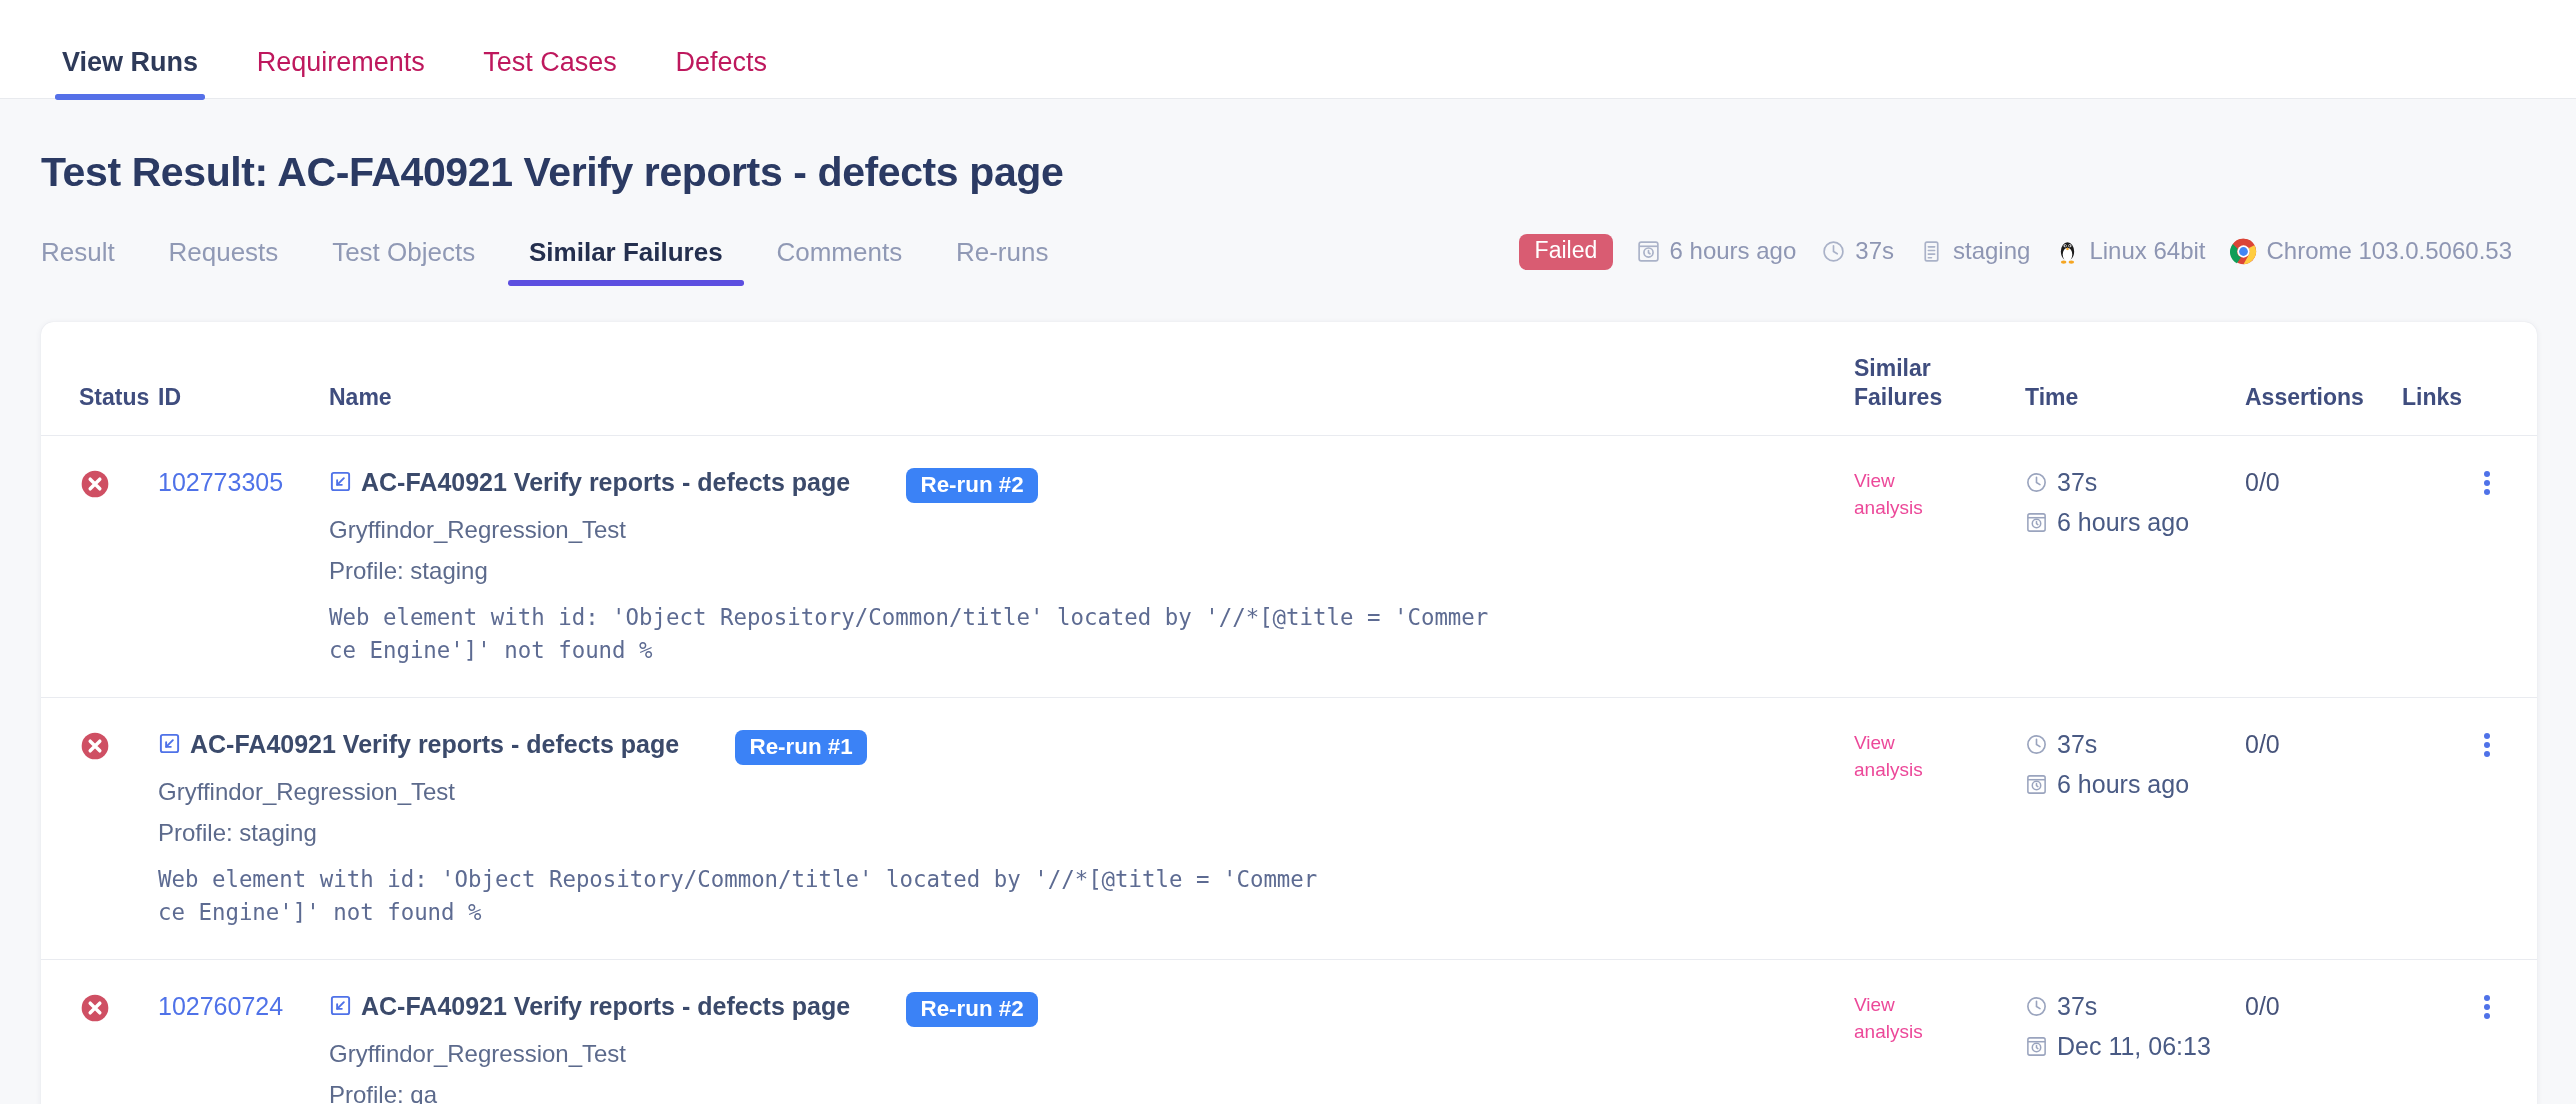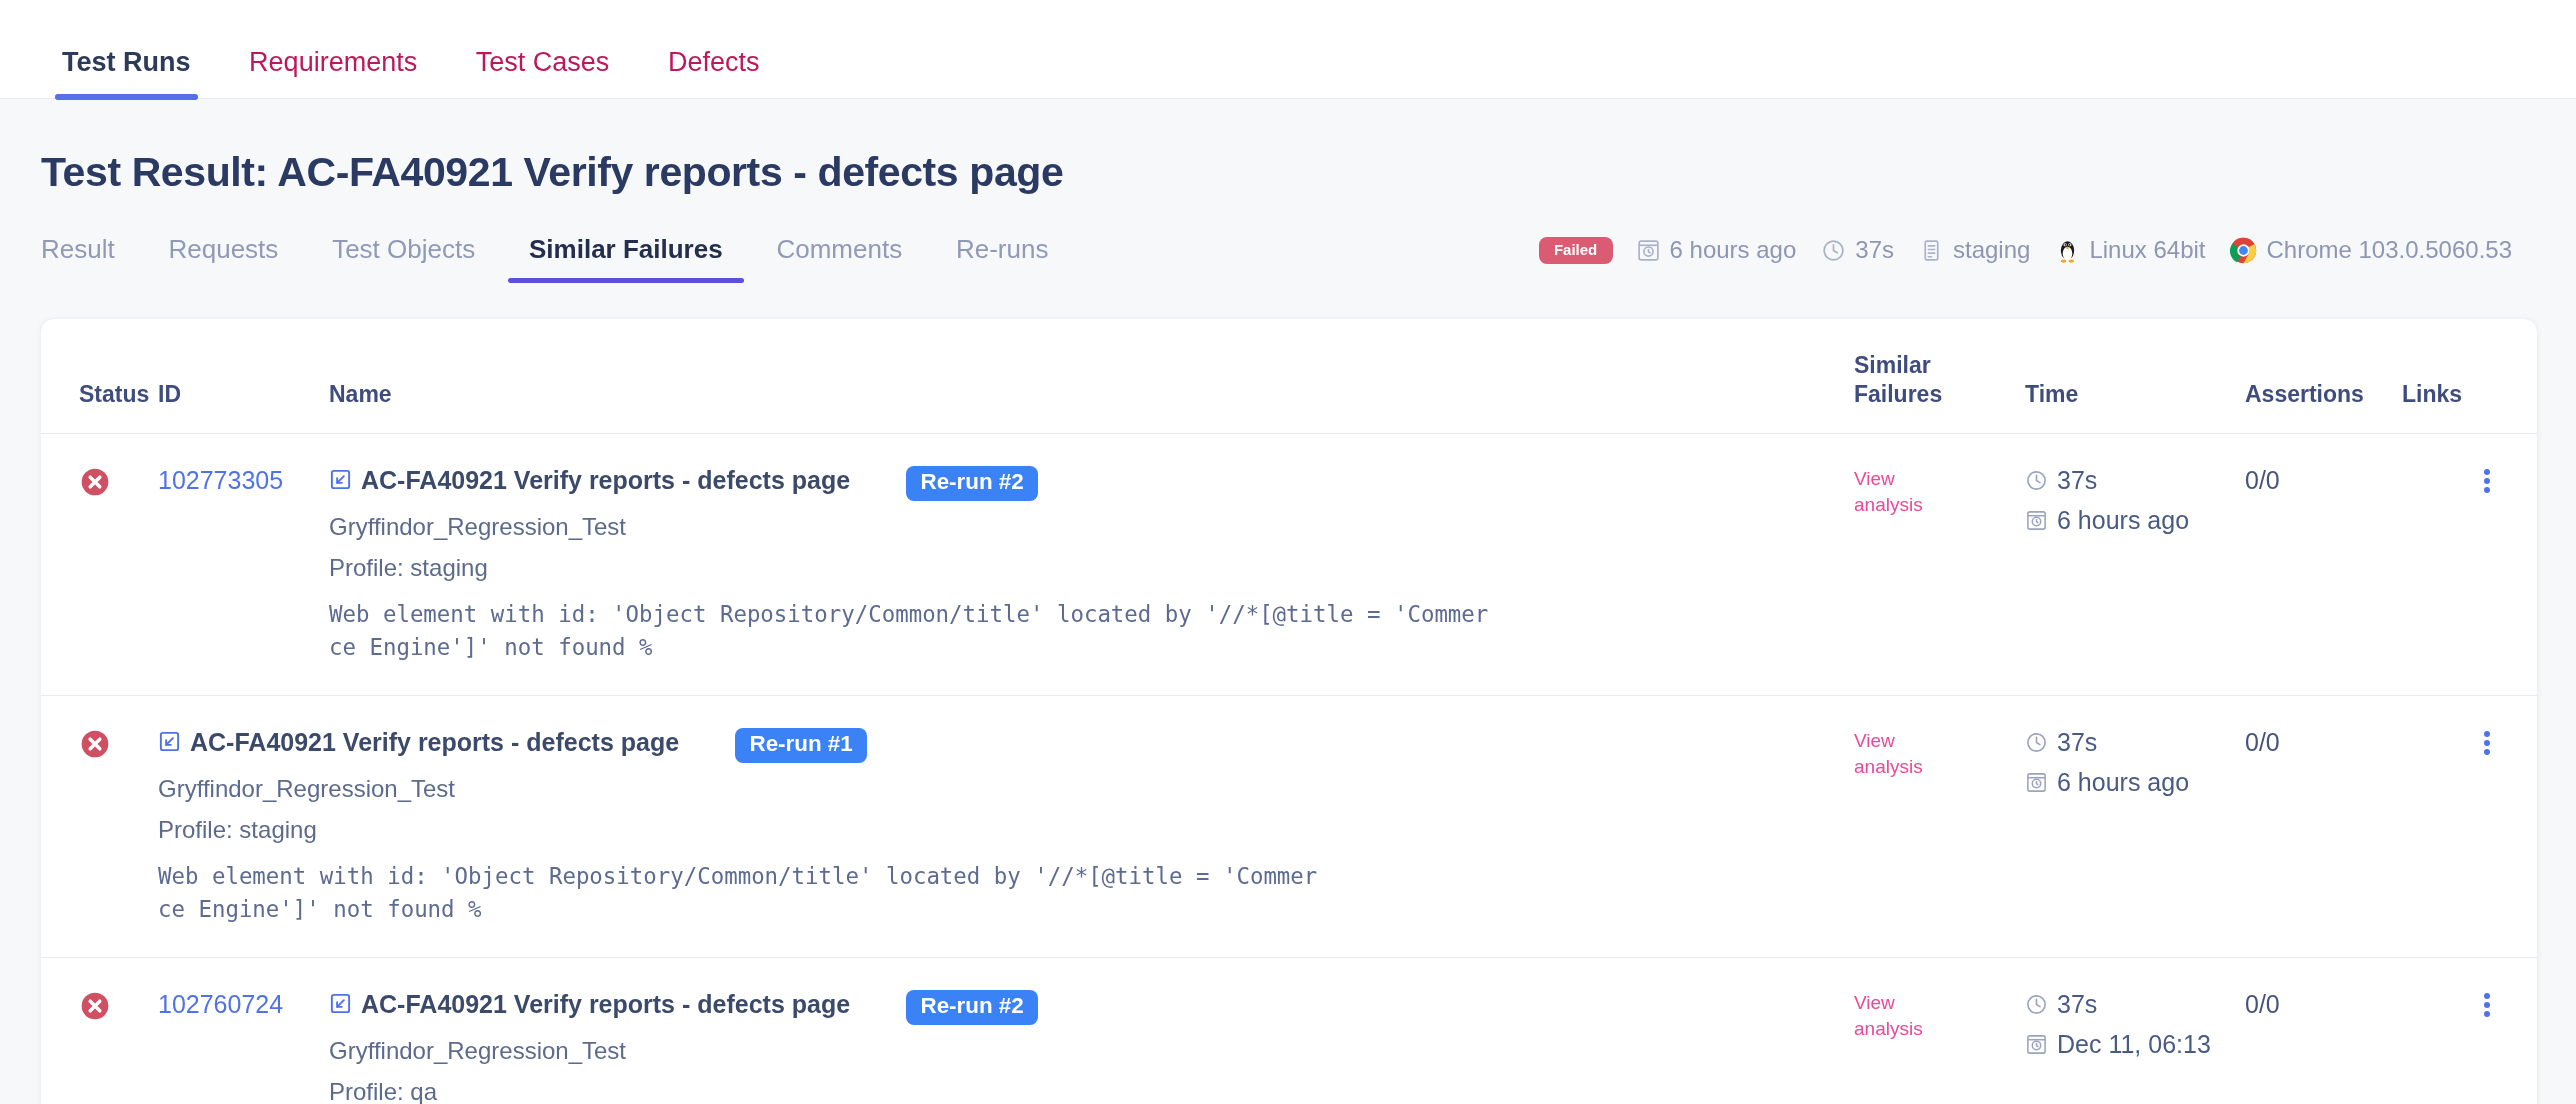--- a/index.html
+++ b/index.html
@@ -70,22 +70,22 @@
     position: absolute;
     left: 0; right: 0; bottom: 0;
     height: 5.4px; background: #5d4fe0; border-radius: 2.7px;
   }
 
   
   .meta { display: flex; align-items: center; padding-bottom: 16px; }
   .meta-pill {
     background: #d95c72;
     color: #ffffff;
-    font-size: 15px;
-    font-weight: 700;
+    font-size: 23px;
+    font-weight: 400;
     border-radius: 8px;
     padding: 5.4px 15.3px 7.2px 15.3px;
     margin-right: 23px;
     line-height: 1;
   }
   .meta-item {
     display: flex;
     align-items: center;
     font-size: 24px;
     color: #8e96b3;
@@ -195,21 +195,21 @@
   .kebab { display: flex; justify-content: flex-end; padding-right: 47px; cursor: pointer; }
   .kebab-dot { width: 6.3px; height: 6.3px; border-radius: 50%; background: #4f72e8; margin: 2.7px 0; }
 </style>
 </head>
 <body>
 
 <div class="page">
 
   <div class="topnav">
     <div class="topnav-item active">
-      <span>Test Runs</span>
+      <span>View Runs</span>
     </div>
     <div class="topnav-item">
       <span>Requirements</span>
     </div>
     <div class="topnav-item">
       <span>Test Cases</span>
     </div>
     <div class="topnav-item">
       <span>Defects</span>
     </div>

